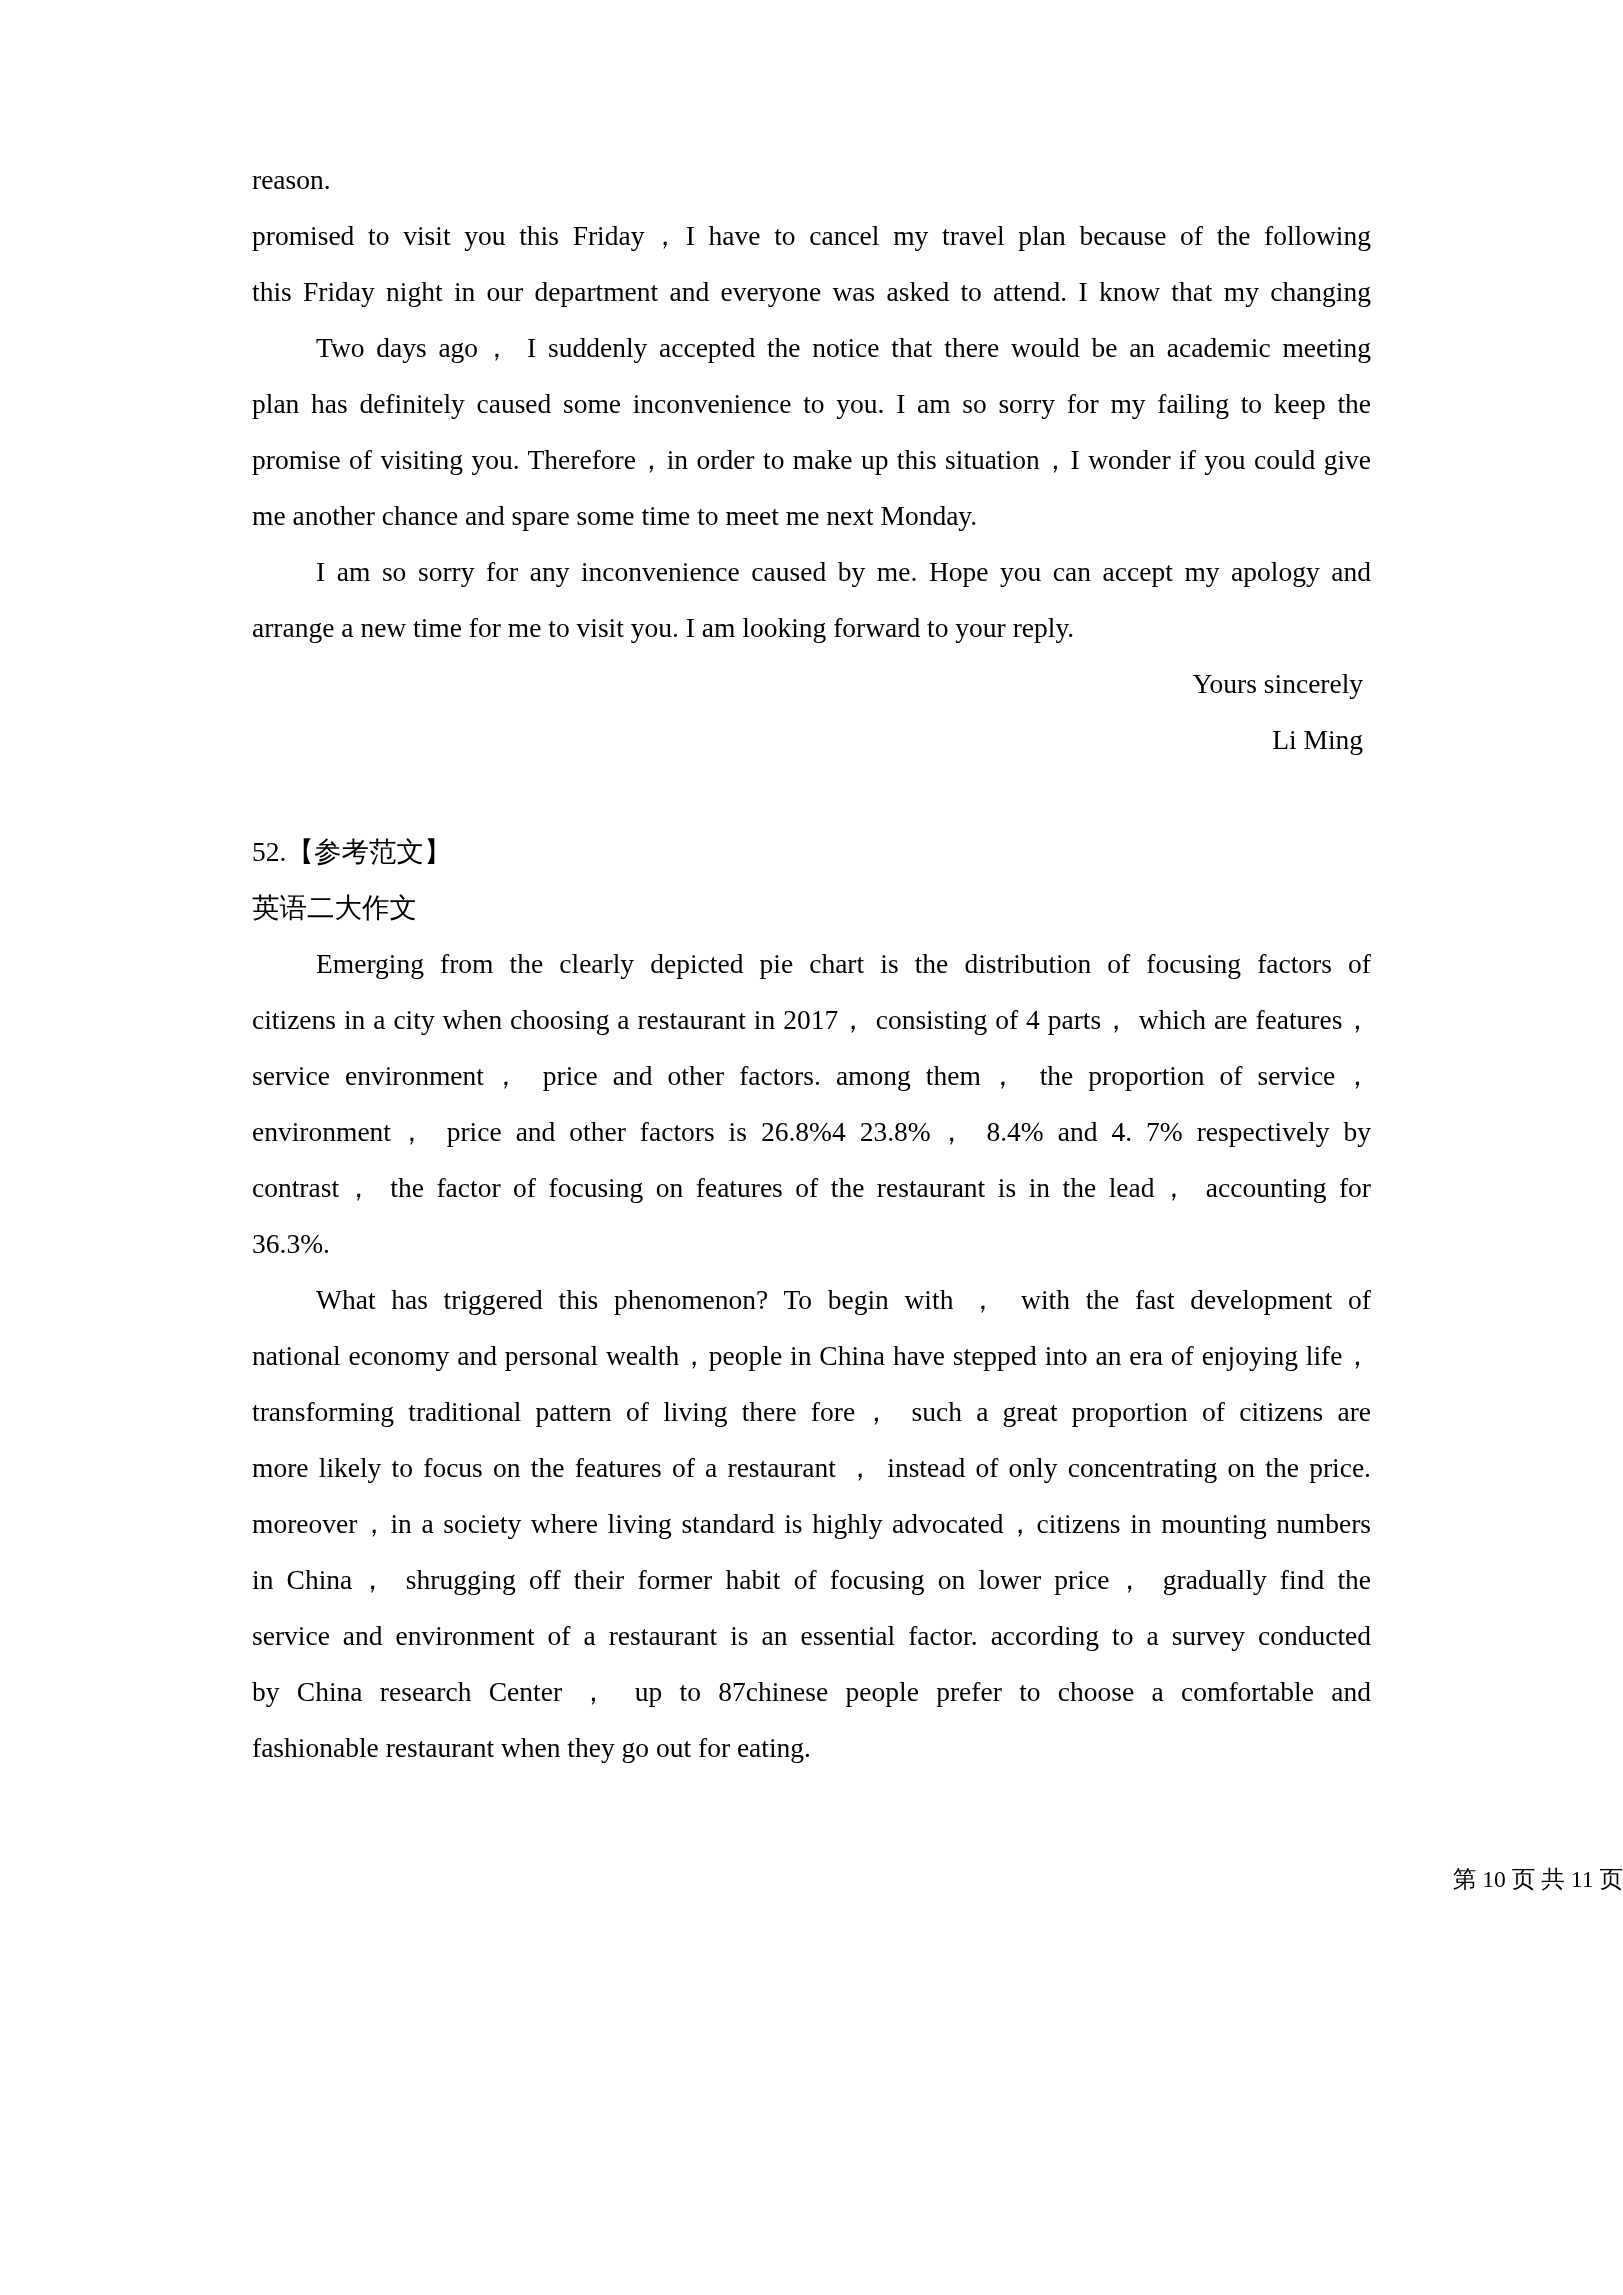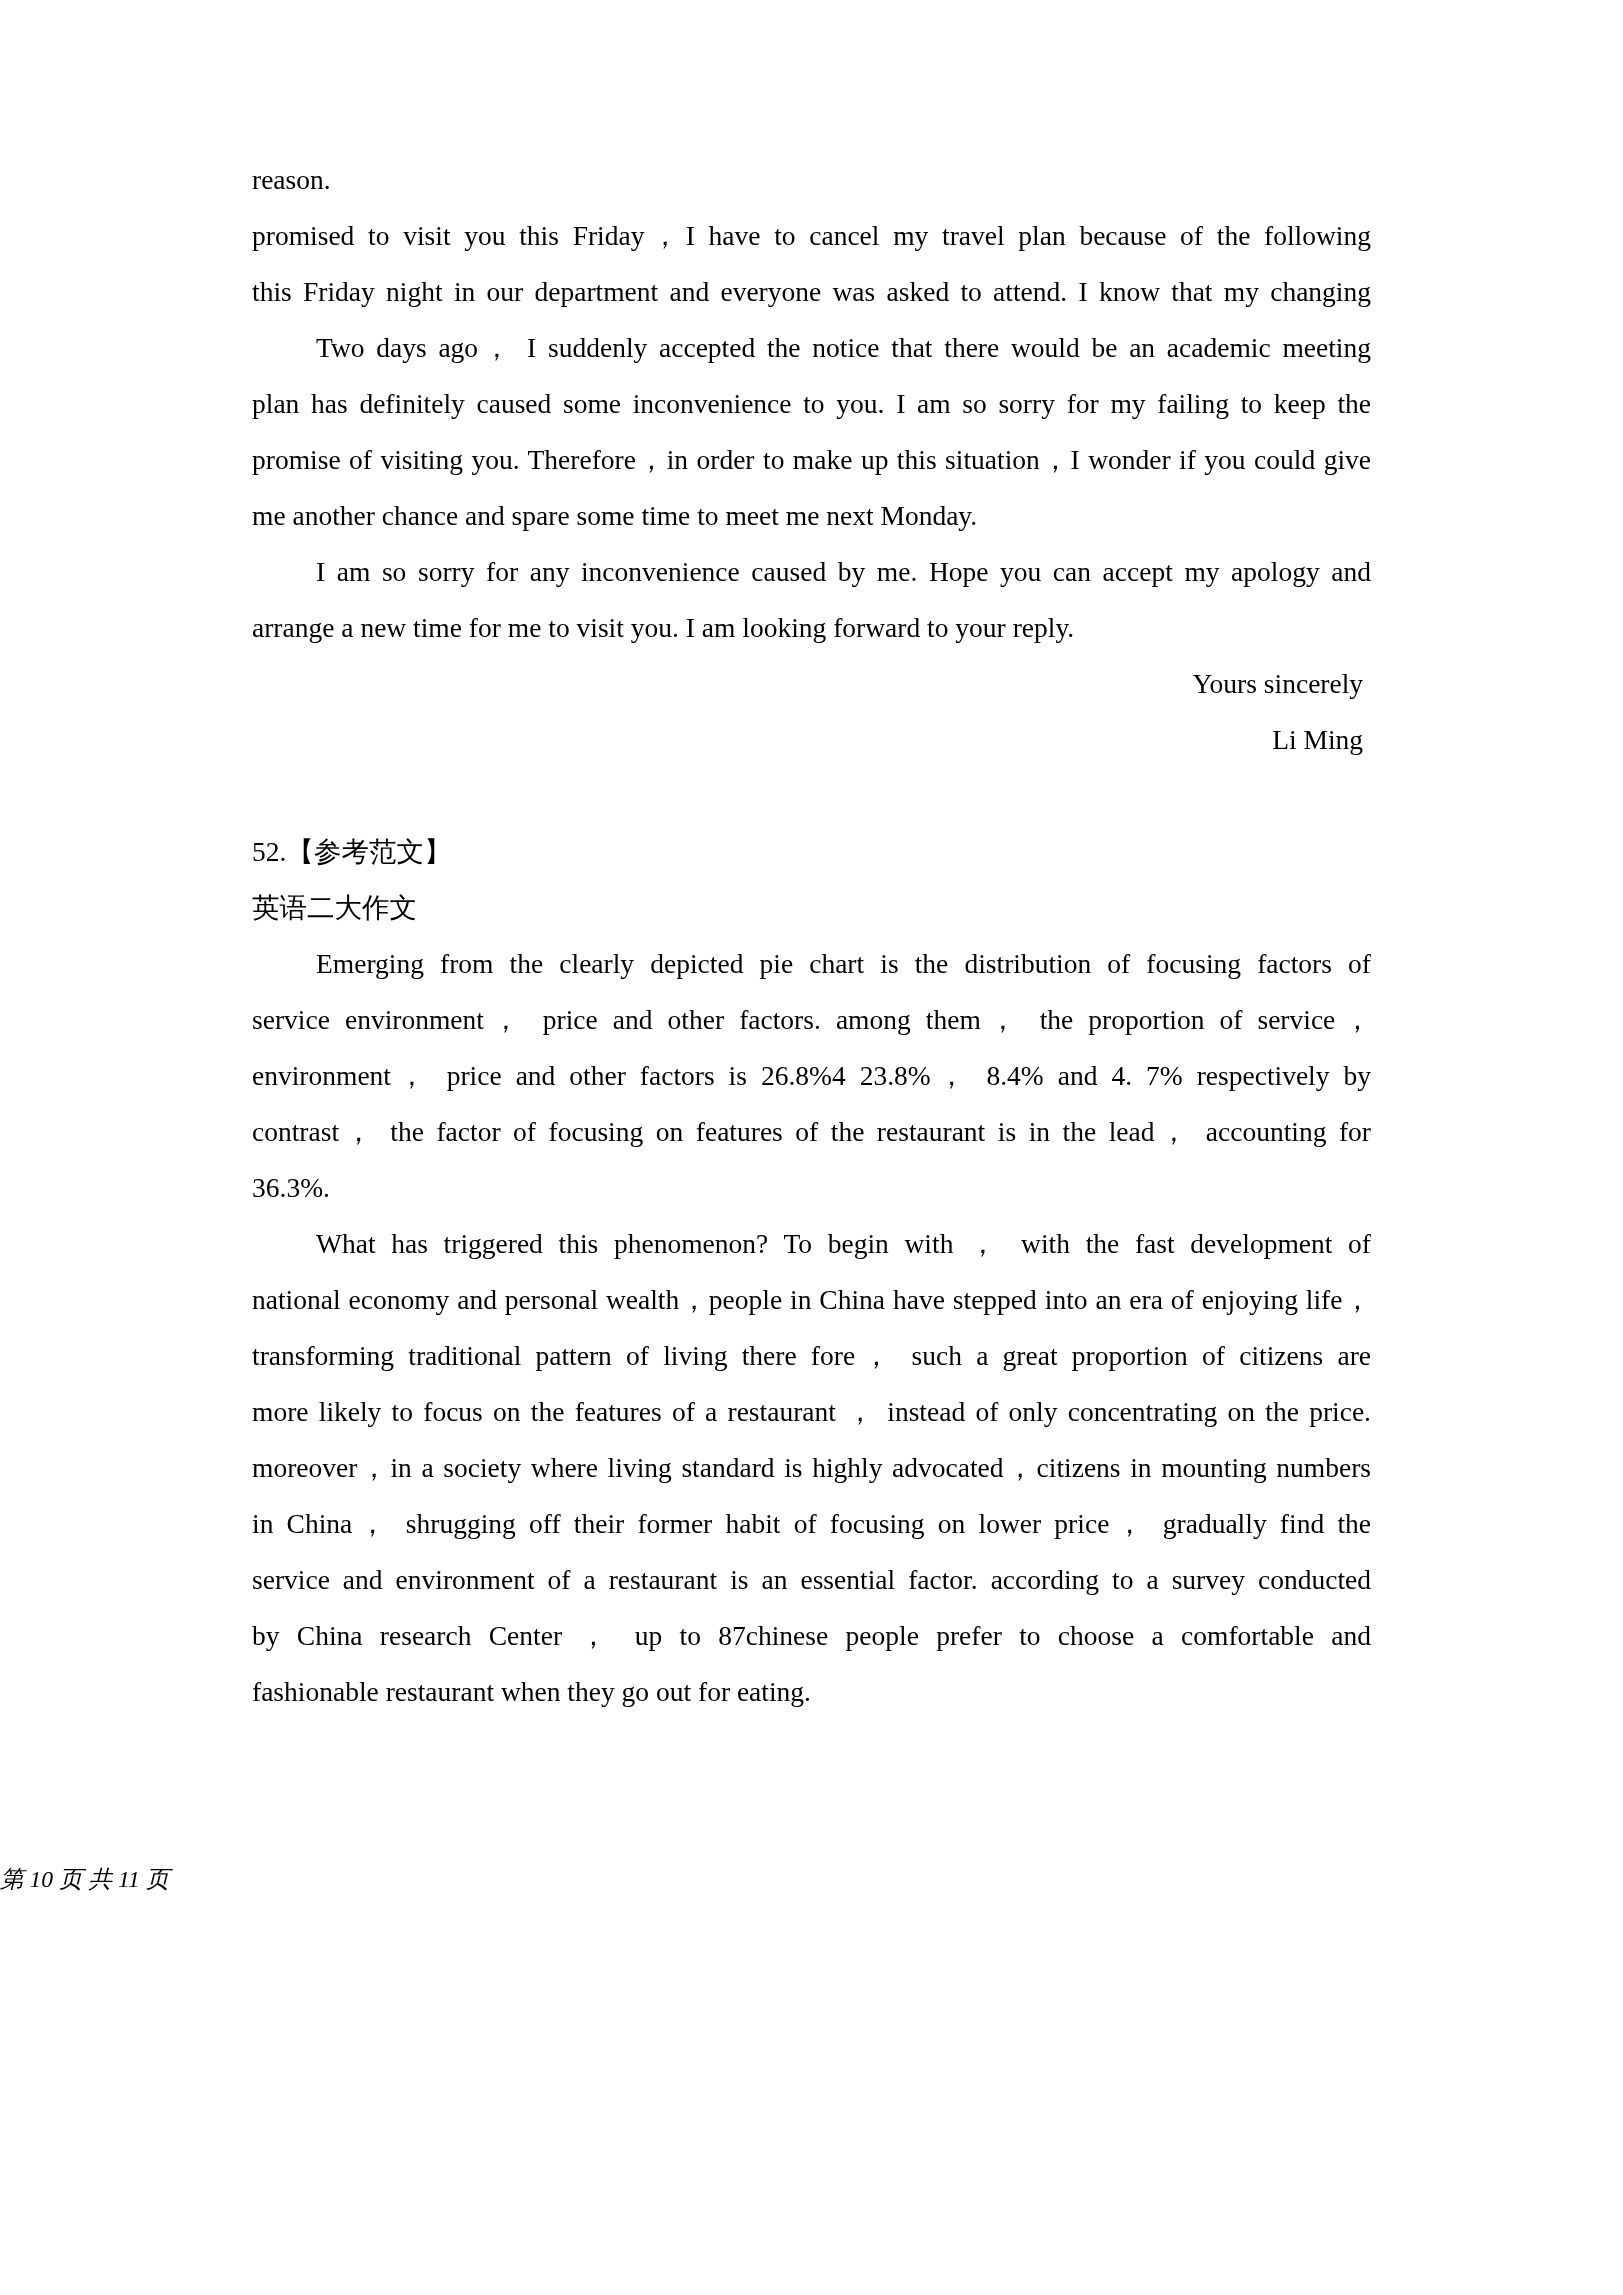--- a/index.html
+++ b/index.html
@@ -45,24 +45,23 @@
   }
   .line-right {
     text-align: right;
     padding-right: 7.9px;
   }
   .footer {
     position: absolute;
     left: 0;
     top: 1860px;
     width: 100%;
-    text-align: left;
+    text-align: right;
     font-size: 23.6px;
     line-height: 39px;
-    font-style: italic;
   }
 </style>
 </head>
 <body>
 
 <div class="page">
   <div class="content">
 
   <div class="line line-left">reason.</div>
       <div class="line line-justify">promised to visit you this Friday，I have to cancel my travel plan because of the following</div>
@@ -72,20 +71,21 @@
       <div class="line line-justify">promise of visiting you. Therefore，in order to make up this situation，I wonder if you could give</div>
       <div class="line line-left">me another chance and spare some time to meet me next Monday.</div>
       <div class="line line-justify-indent">I am so sorry for any inconvenience caused by me. Hope you can accept my apology and</div>
       <div class="line line-left">arrange a new time for me to visit you. I am looking forward to your reply.</div>
       <div class="line line-right">Yours sincerely</div>
       <div class="line line-right">Li Ming</div>
       <div class="line line-blank"></div>
       <div class="line line-left">52.【参考范文】</div>
       <div class="line line-left">英语二大作文</div>
       <div class="line line-justify-indent">Emerging from the clearly depicted pie chart is the distribution of focusing factors of</div>
+      <div class="line line-justify">citizens in a city when choosing a restaurant in 2017， consisting of 4 parts， which are features，</div>
       <div class="line line-justify">service environment， price and other factors. among them， the proportion of service，</div>
       <div class="line line-justify">environment， price and other factors is 26.8%4 23.8%， 8.4% and 4. 7% respectively by</div>
       <div class="line line-justify">contrast， the factor of focusing on features of the restaurant is in the lead， accounting for</div>
       <div class="line line-left">36.3%.</div>
       <div class="line line-justify-indent">What has triggered this phenomenon? To begin with ， with the fast development of</div>
       <div class="line line-justify">national economy and personal wealth，people in China have stepped into an era of enjoying life，</div>
       <div class="line line-justify">transforming traditional pattern of living there fore， such a great proportion of citizens are</div>
       <div class="line line-justify">more likely to focus on the features of a restaurant ， instead of only concentrating on the price.</div>
       <div class="line line-justify">moreover，in a society where living standard is highly advocated，citizens in mounting numbers</div>
       <div class="line line-justify">in China， shrugging off their former habit of focusing on lower price， gradually find the</div>

